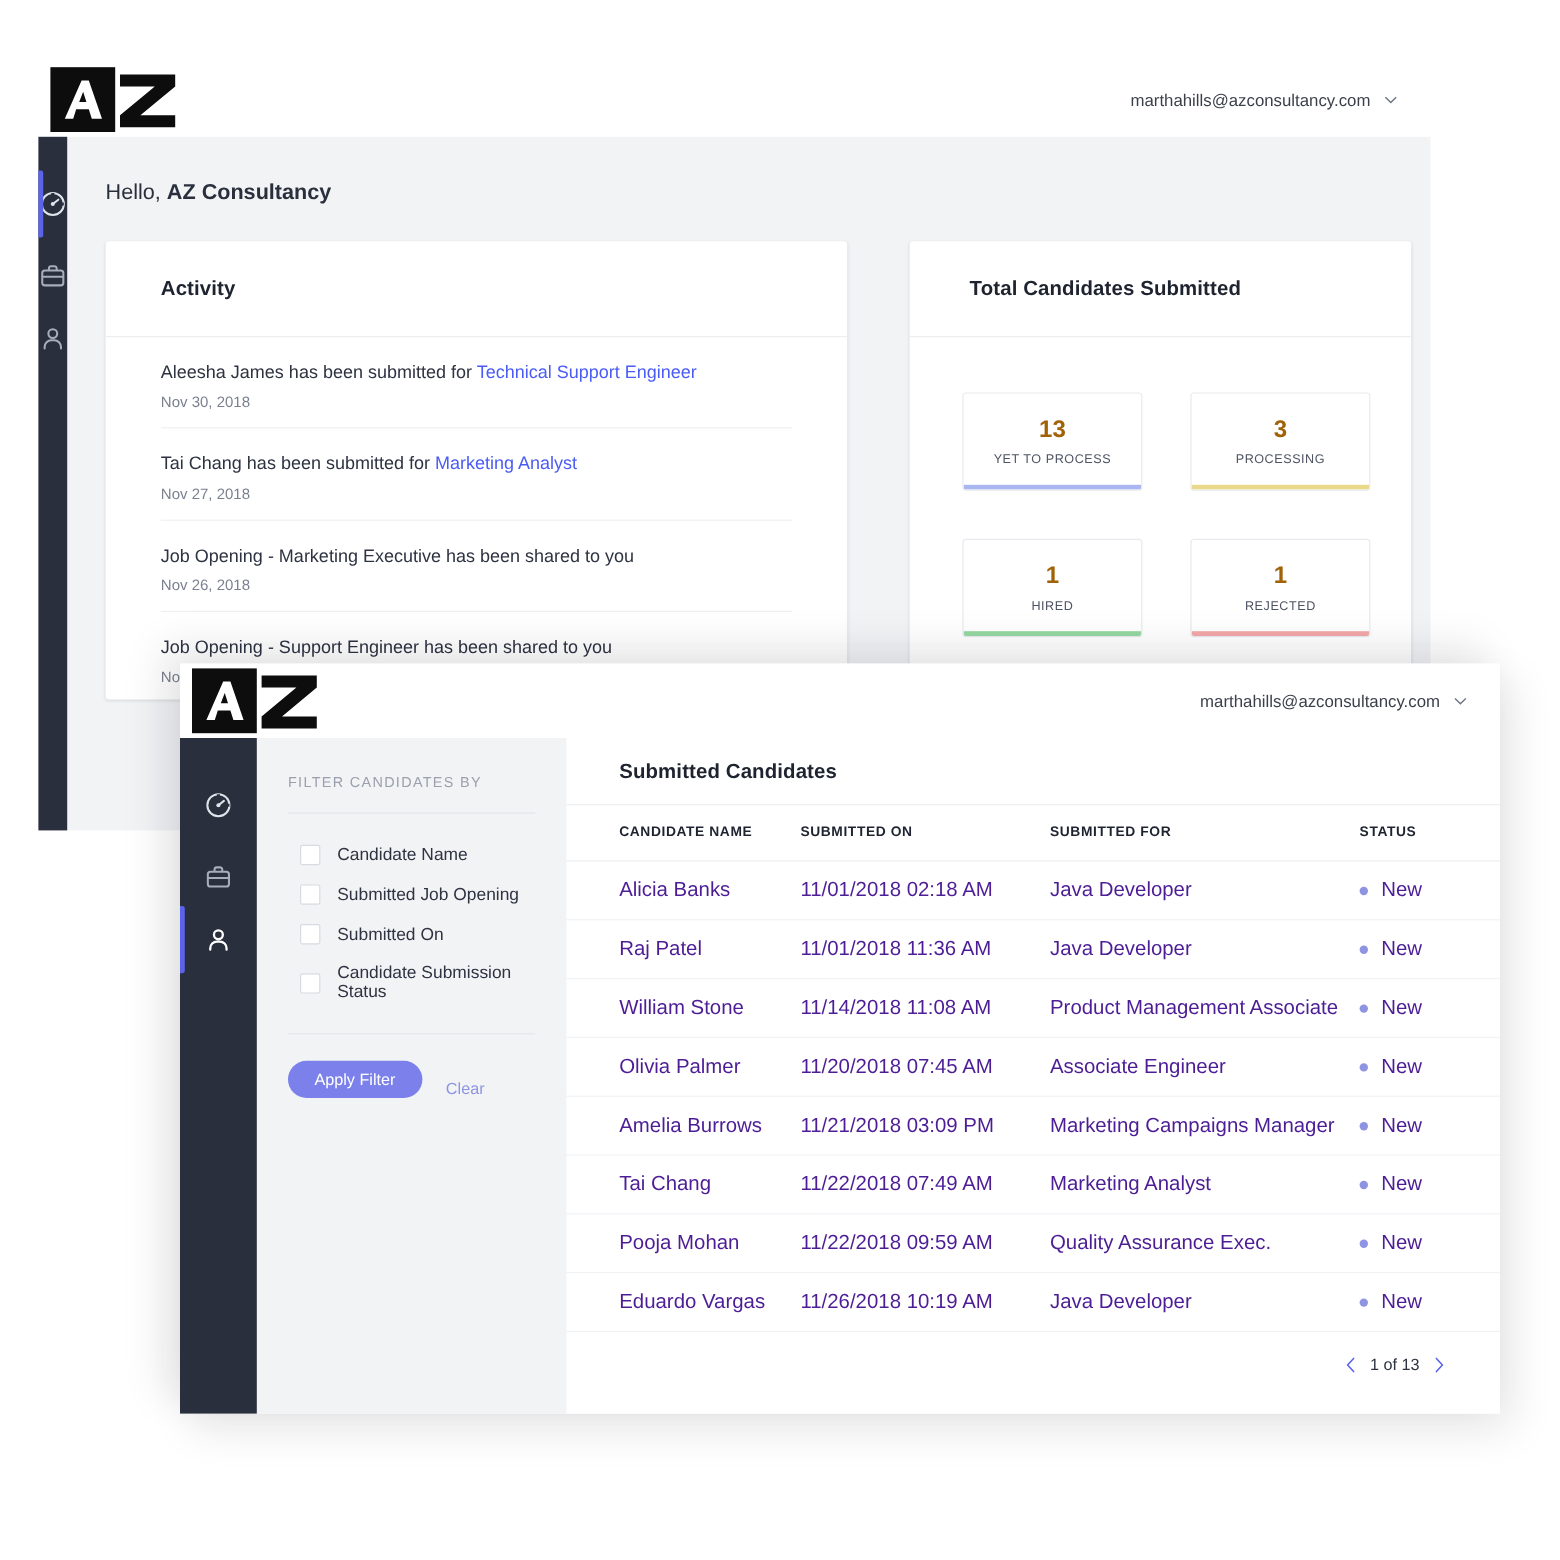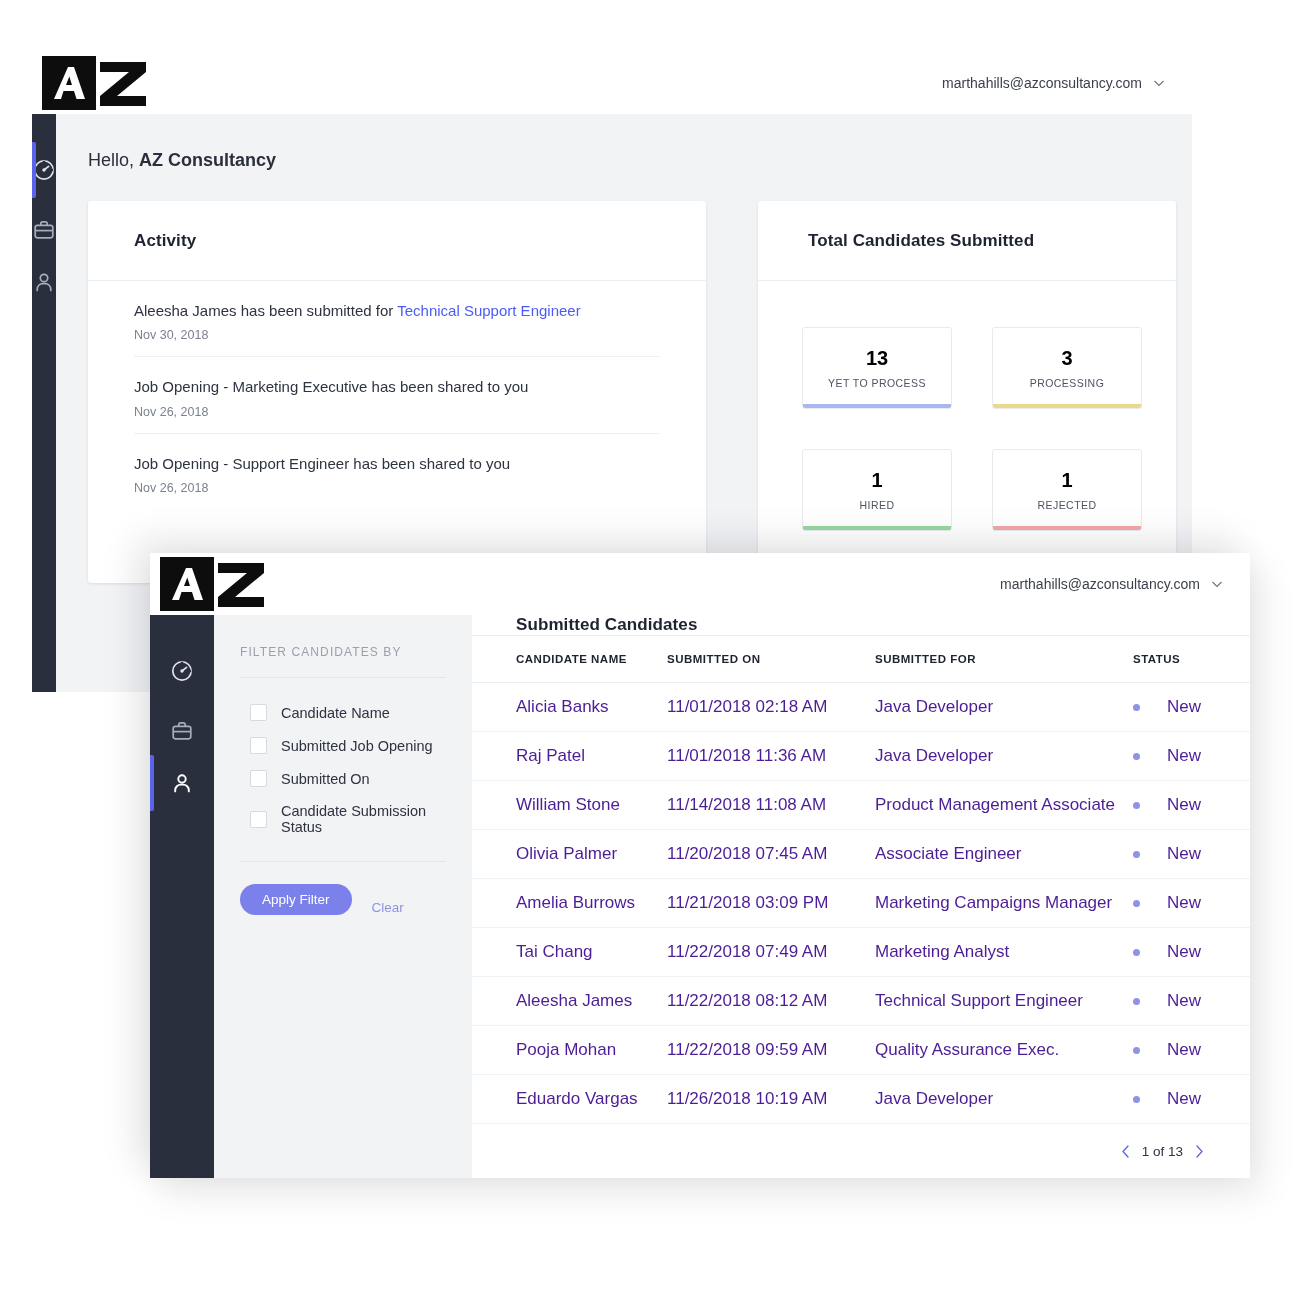--- a/index.html
+++ b/index.html
@@ -57,21 +57,21 @@
   .act-date { font-size: 12.5px; color: #7b8190; margin-top: 7px; }
 
   .stats-grid {
     display: grid; grid-template-columns: 150px 150px; gap: 40px 40px;
   }
   .stat {
     background: #fff; border: 1px solid #e8eaee; border-radius: 3px;
     height: 82px; display:flex; flex-direction: column; align-items:center; justify-content:center;
     position: relative; overflow: hidden;
   }
-  .stat-num { font-size: 20px; font-weight: 700; color:#000000; line-height: 1; }
+  .stat-num { font-size: 20px; font-weight: 700; color:#a16207; line-height: 1; }
   .stat-lbl { font-size: 10.5px; color:#4d5362; letter-spacing:.45px; margin-top: 9px; }
   .stat-bar { position:absolute; left:0; right:0; bottom:0; height: 4px; }
 
   
   .cand-body { display: flex; background:#f2f3f5; }
   .filters { background:#f2f3f5; }
   .filters-title {
     font-size: 12px; letter-spacing: 1.1px; color: #9aa0ad;
     padding-bottom: 18px; border-bottom: 1px solid #e3e5ea;
   }
@@ -92,21 +92,21 @@
   table { width: 100%; border-collapse: collapse; }
   th {
     text-align: left; font-size: 11.5px; font-weight: 700; color:#1e2330;
     letter-spacing: .5px; padding: 17px 0; border-bottom: 1px solid #eceef1;
   }
   td { font-size: 17px; color:#4c1d95; padding: 14px 0; border-bottom: 1px solid #f1f2f5; }
   .c-name { width: 195px; padding-left: 44px; }
   .c-on   { width: 208px; }
   .c-for  { width: 258px; }
   .c-stat { }
-  .status-cell { display:flex; align-items:center; gap: 27px; }
+  .status-cell { display:flex; align-items:center; gap: 11px; }
   .dot { width: 7px; height: 7px; border-radius: 50%; background:#8e94e2; flex:none; }
 
   .pager { display:flex; align-items:flex-end; justify-content:flex-end; gap: 10px; padding: 20px 44px 22px 0; }
   .pager-txt { font-size: 13.5px; color:#2e3342; }
   .pg-arrow { cursor:pointer; display:block; }
 </style>
 </head>
 <body>
 
 <div class="stage">
@@ -169,20 +169,24 @@
         <div style="display:flex; gap:52px; margin-top:30px;">
 
           <div class="card" style="width:618px; height:382px; overflow:hidden;">
             <div class="card-head" style="height:80px; padding:0 46px;">
               <div class="card-title">Activity</div>
             </div>
             <div class="act-list">
               <div class="act-row">
                 <div class="act-text"><span>Aleesha James has been submitted for </span><span class="act-link">Technical Support Engineer</span></div>
                 <div class="act-date">Nov 30, 2018</div>
+              </div>
+              <div class="act-row">
+                <div class="act-text"><span>Tai Chang has been submitted for </span><span class="act-link">Marketing Analyst</span></div>
+                <div class="act-date">Nov 27, 2018</div>
               </div>
               <div class="act-row">
                 <div class="act-text"><span>Job Opening - Marketing Executive has been shared to you</span></div>
                 <div class="act-date">Nov 26, 2018</div>
               </div>
               <div class="act-row">
                 <div class="act-text"><span>Job Opening - Support Engineer has been shared to you</span></div>
                 <div class="act-date">Nov 26, 2018</div>
               </div>
             </div>
@@ -378,31 +382,20 @@
               <td class="c-on">11/22/2018 07:49 AM</td>
               <td class="c-for">Marketing Analyst</td>
               <td class="c-stat">
                 <span class="status-cell">
                     <span class="dot"></span>
                     <span>New</span>
                   </span>
               </td>
             </tr>
             <tr>
-              <td class="c-name">Aleesha James</td>
-              <td class="c-on">11/22/2018 08:12 AM</td>
-              <td class="c-for">Technical Support Engineer</td>
-              <td class="c-stat">
-                <span class="status-cell">
-                    <span class="dot"></span>
-                    <span>New</span>
-                  </span>
-              </td>
-            </tr>
-            <tr>
               <td class="c-name">Pooja Mohan</td>
               <td class="c-on">11/22/2018 09:59 AM</td>
               <td class="c-for">Quality Assurance Exec.</td>
               <td class="c-stat">
                 <span class="status-cell">
                     <span class="dot"></span>
                     <span>New</span>
                   </span>
               </td>
             </tr>

